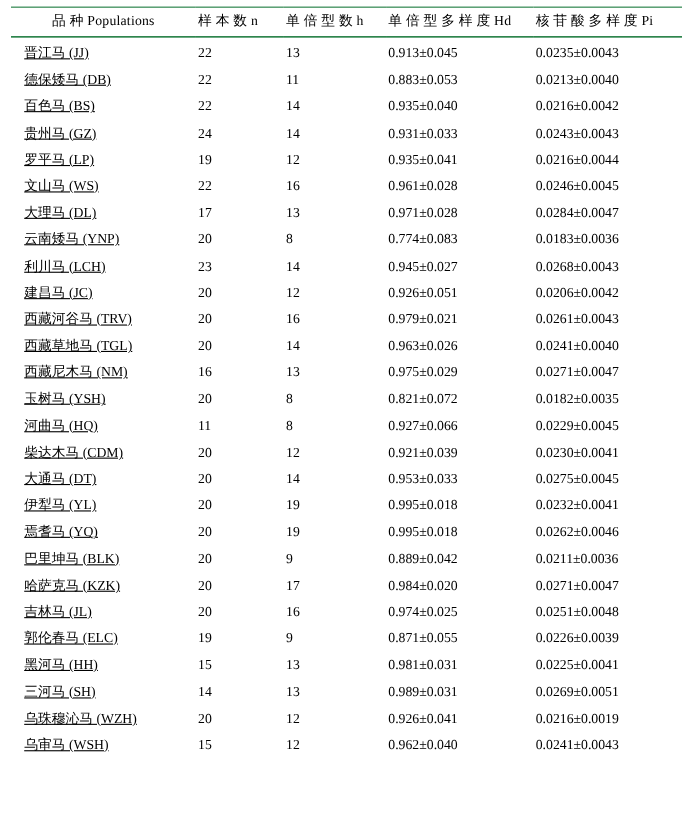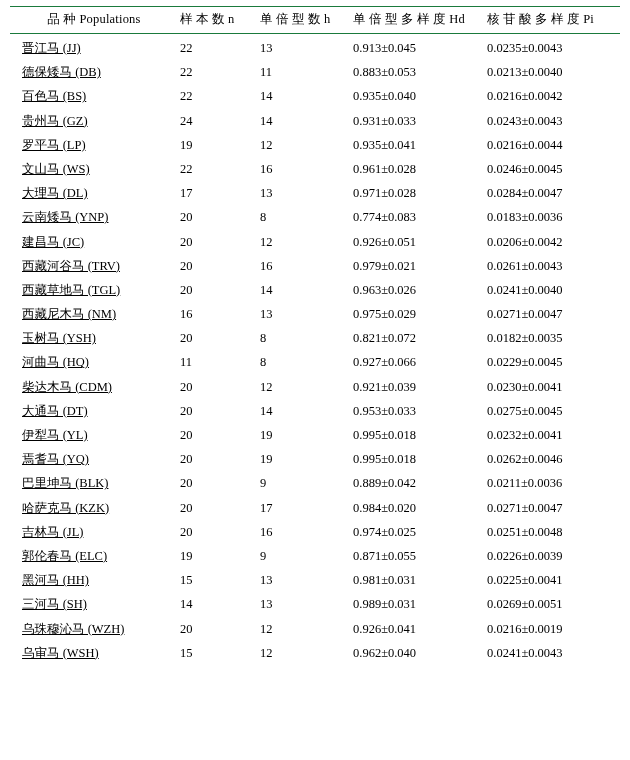--- a/index.html
+++ b/index.html
@@ -131,20 +131,27 @@
           <td class="col-4 num">0.0284±0.0047</td>
         </tr>
         <tr>
           <td class="col-0">云南矮马 (YNP)</td>
           <td class="col-1 num">20</td>
           <td class="col-2 num">8</td>
           <td class="col-3 num">0.774±0.083</td>
           <td class="col-4 num">0.0183±0.0036</td>
         </tr>
         <tr>
+          <td class="col-0">利川马 (LCH)</td>
+          <td class="col-1 num">23</td>
+          <td class="col-2 num">14</td>
+          <td class="col-3 num">0.945±0.027</td>
+          <td class="col-4 num">0.0268±0.0043</td>
+        </tr>
+        <tr>
           <td class="col-0">建昌马 (JC)</td>
           <td class="col-1 num">20</td>
           <td class="col-2 num">12</td>
           <td class="col-3 num">0.926±0.051</td>
           <td class="col-4 num">0.0206±0.0042</td>
         </tr>
         <tr>
           <td class="col-0">西藏河谷马 (TRV)</td>
           <td class="col-1 num">20</td>
           <td class="col-2 num">16</td>

